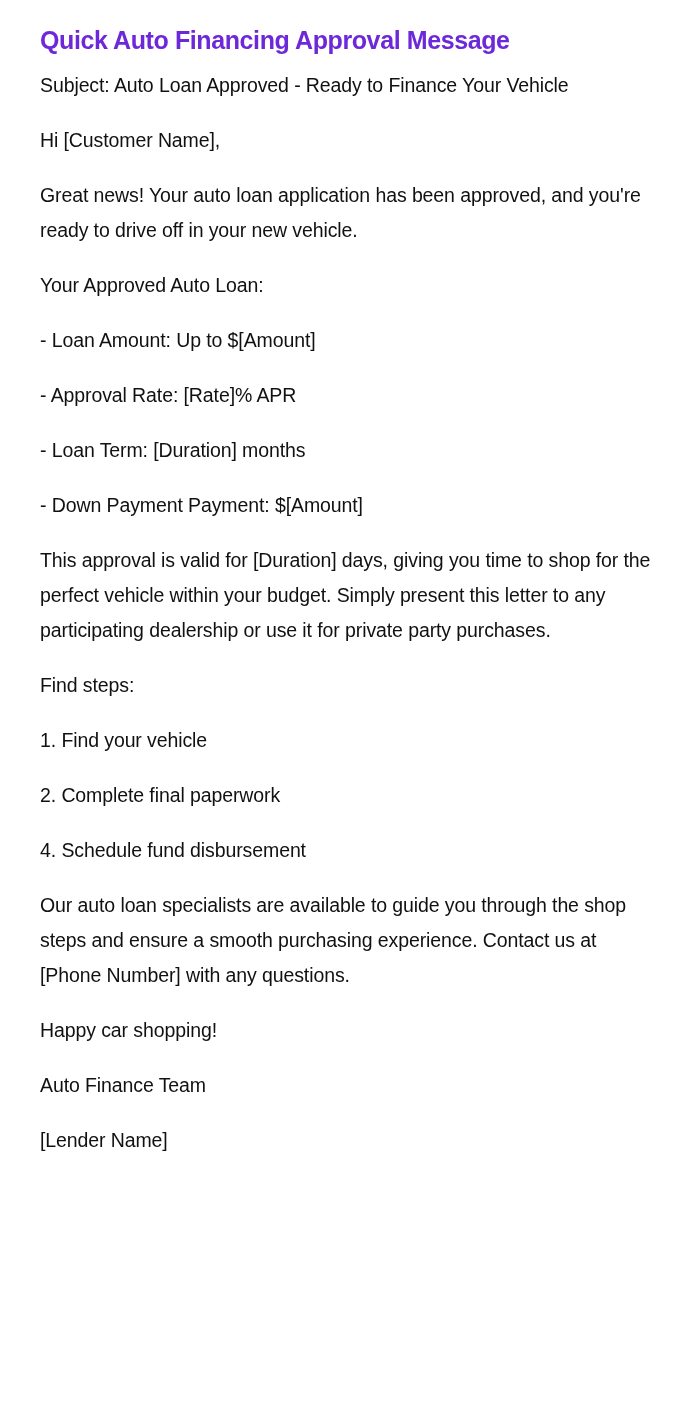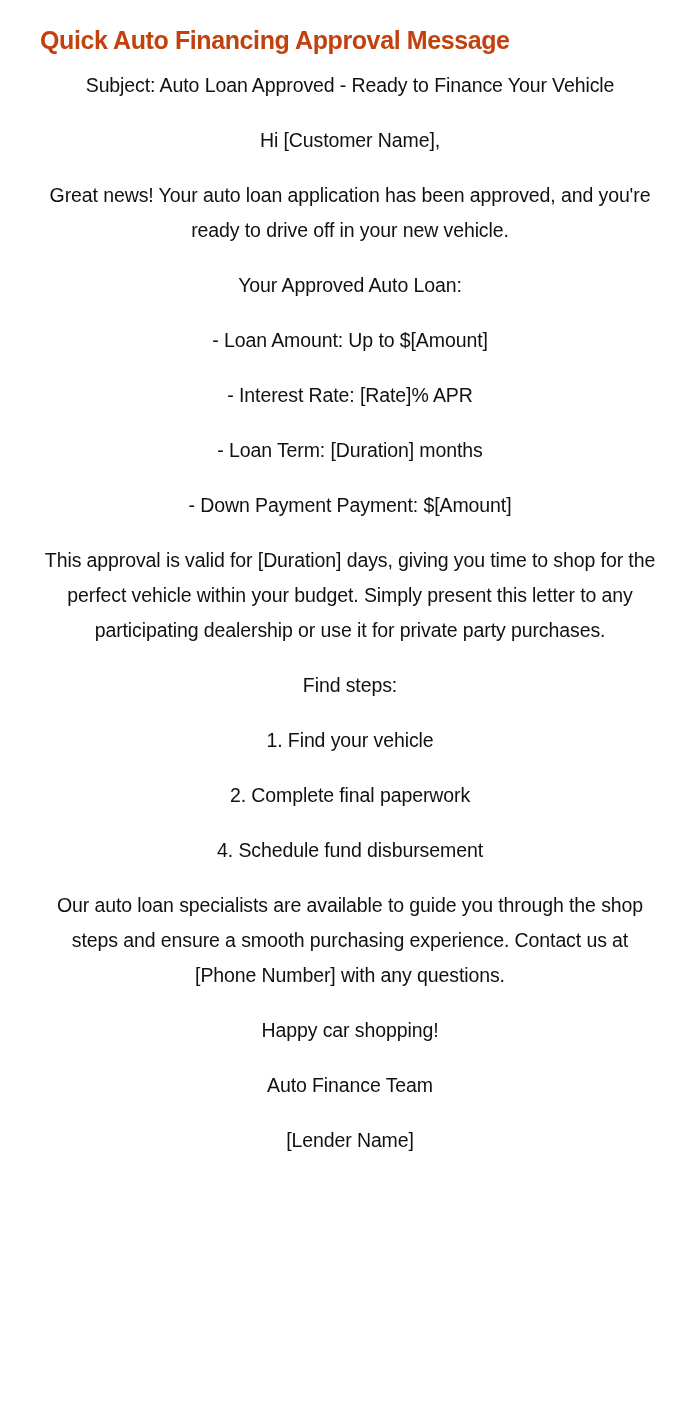--- a/index.html
+++ b/index.html
@@ -1,31 +1,31 @@
 <!DOCTYPE html>
 <html><head>
 <meta charset="utf-8">
 <style>
   html, body { margin:0; padding:0; background:#ffffff; }
   body { width:700px; height:1409px; overflow:hidden; font-family:"Liberation Sans", sans-serif; color:#111111; }
   .doc { position:relative; padding:22px 40px 0 40px; }
-  .title { font-size:25px; font-weight:bold; letter-spacing:-0.4px; margin:0 0 10px 0; line-height:36px; color:#c2410c; }
-  .p { font-size:19.5px; line-height:35px; margin:0 0 20px 0; letter-spacing:-0.1px;text-align:center; }
+  .title { font-size:25px; font-weight:bold; letter-spacing:-0.4px; margin:0 0 10px 0; line-height:36px; color:#6d28d9; }
+  .p { font-size:19.5px; line-height:35px; margin:0 0 20px 0; letter-spacing:-0.1px; }
 </style>
 </head>
 <body>
 
 <div class="doc">
   <h1 class="title">Quick Auto Financing Approval Message</h1>
   <p class="p">Subject: Auto Loan Approved - Ready to Finance Your Vehicle</p>
   <p class="p">Hi [Customer Name],</p>
   <p class="p">Great news! Your auto loan application has been approved, and you're ready to drive off in your new vehicle.</p>
   <p class="p">Your Approved Auto Loan:</p>
   <p class="p">- Loan Amount: Up to $[Amount]</p>
-  <p class="p">- Interest Rate: [Rate]% APR</p>
+  <p class="p">- Approval Rate: [Rate]% APR</p>
   <p class="p">- Loan Term: [Duration] months</p>
   <p class="p">- Down Payment Payment: $[Amount]</p>
   <p class="p">This approval is valid for [Duration] days, giving you time to shop for the perfect vehicle within your budget. Simply present this letter to any participating dealership or use it for private party purchases.</p>
   <p class="p">Find steps:</p>
   <p class="p">1. Find your vehicle</p>
   <p class="p">2. Complete final paperwork</p>
   <p class="p">4. Schedule fund disbursement</p>
   <p class="p">Our auto loan specialists are available to guide you through the shop steps and ensure a smooth purchasing experience. Contact us at [Phone Number] with any questions.</p>
   <p class="p">Happy car shopping!</p>
   <p class="p">Auto Finance Team</p>

